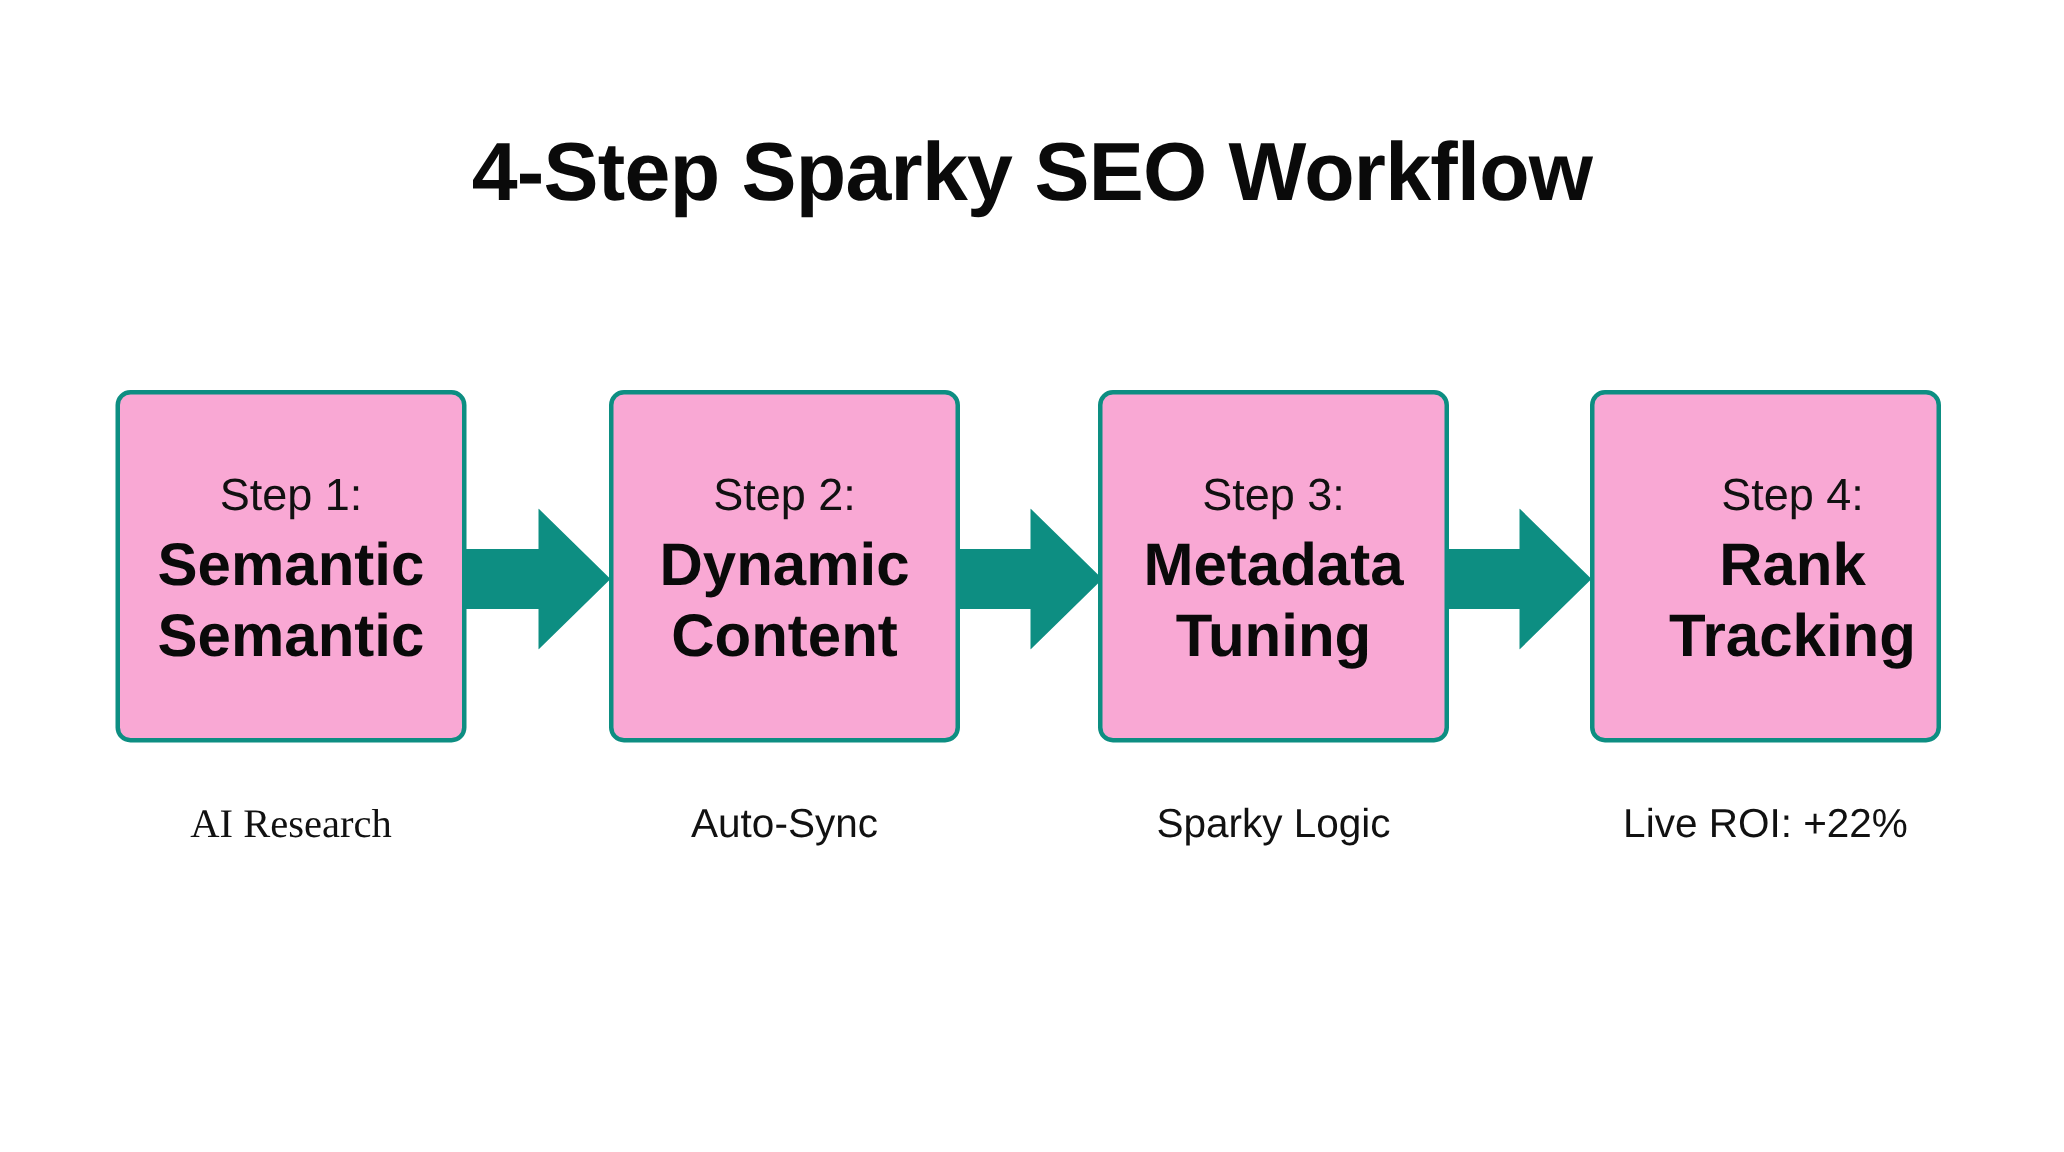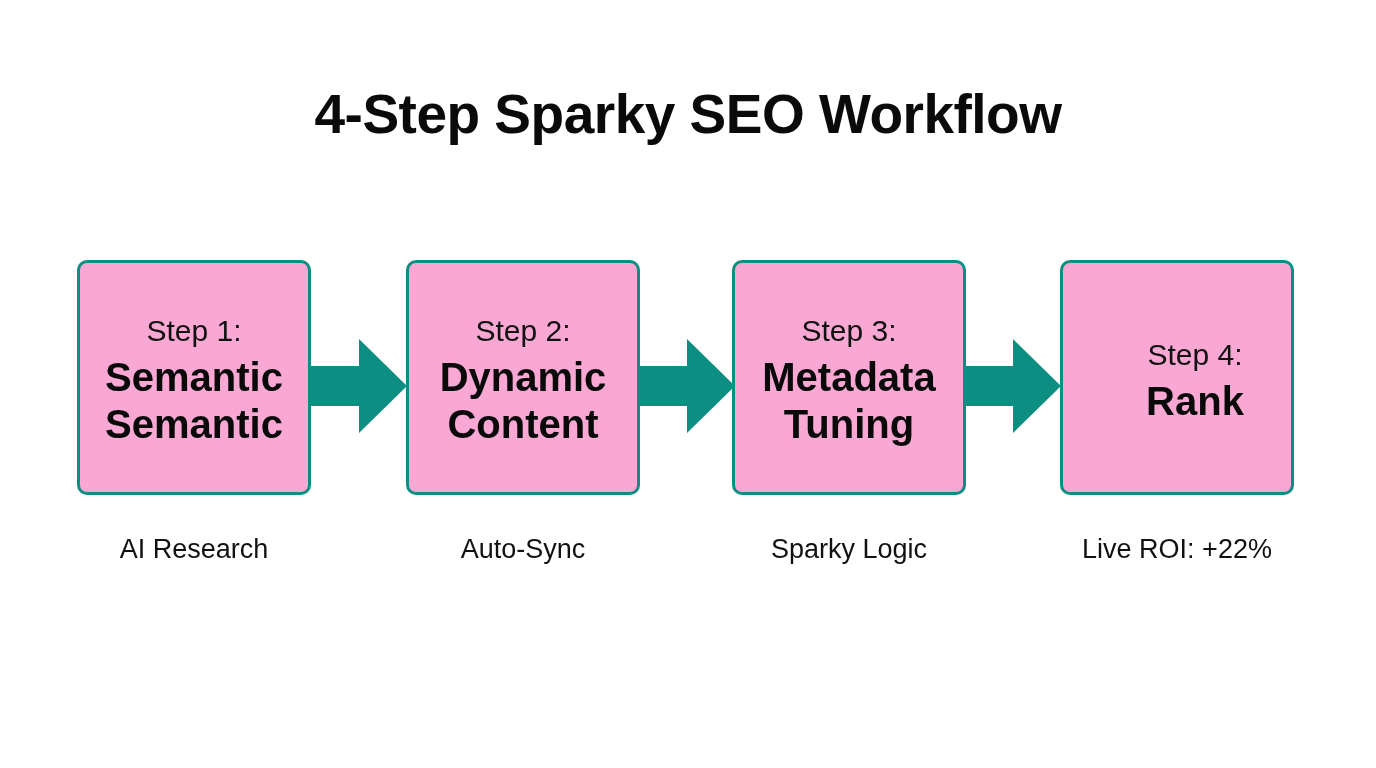--- a/index.html
+++ b/index.html
@@ -112,21 +112,21 @@
     position: absolute;
     top: 0;
     width: 234px;
     text-align: center;
     font-size: 27px;
     font-weight: 400;
     line-height: 42px;
     color: #111111;
     white-space: nowrap;
   }
-  .cap-1 { left: 0px; }
+  .cap-1 { left: 0px; font-family: Liberation Serif, serif; }
   .cap-2 { left: 329px; }
   .cap-3 { left: 655px; }
   .cap-4 { left: 983px; }
 </style>
 </head>
 <body>
 
 <div id="canvas">
 
   <div class="title">4-Step Sparky SEO Workflow</div>
@@ -165,20 +165,21 @@
 
     <div class="arrow arrow-3">
       <svg viewBox="0 0 98 94" xmlns="http://www.w3.org/2000/svg" aria-hidden="true">
         <polygon points="0,27 50,27 50,0 98,47 50,94 50,67 0,67" fill="#0d8e82"></polygon>
       </svg>
     </div>
 
     <div class="step-box box-4">
       <div class="step-label">Step 4:</div>
       <div class="step-title">Rank</div>
+      <div class="step-title">Tracking</div>
     </div>
 
   </div>
 
   <div class="captions">
     <div class="caption cap-1">AI Research</div>
     <div class="caption cap-3">Sparky Logic</div>
     <div class="caption cap-2">Auto-Sync</div>
     <div class="caption cap-4">Live ROI: +22%</div>
   </div>

